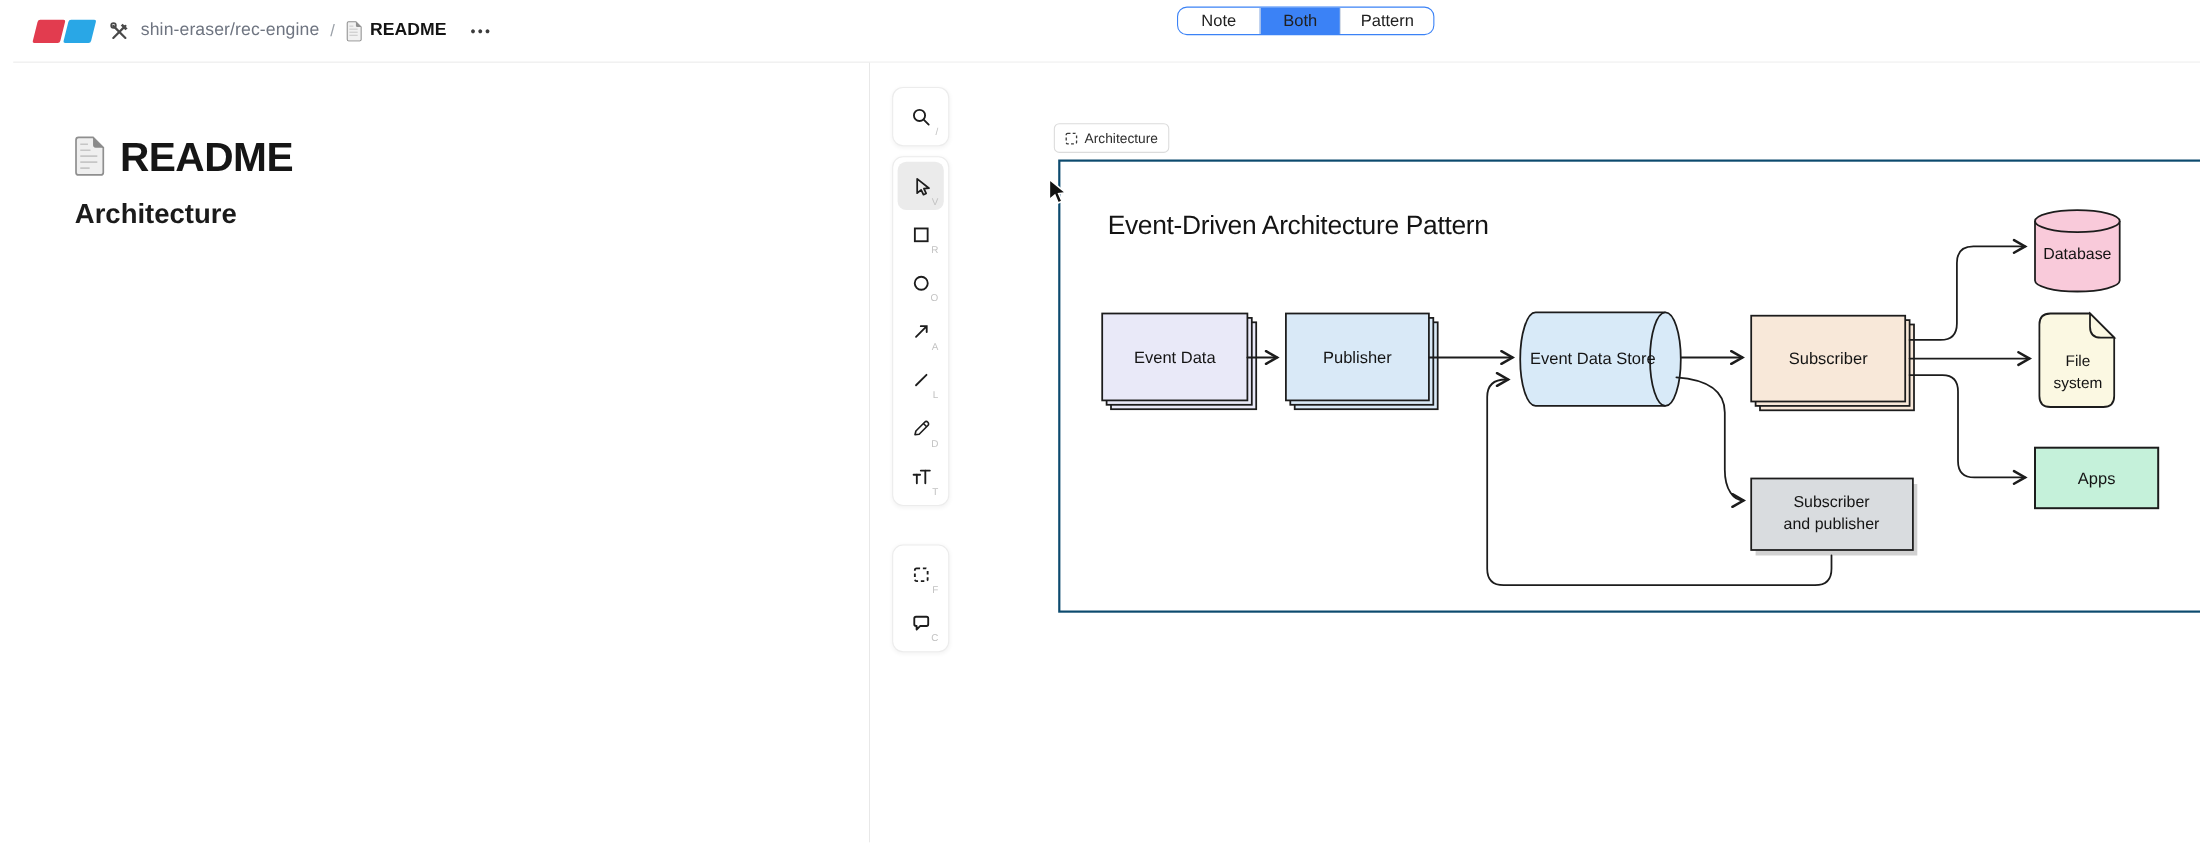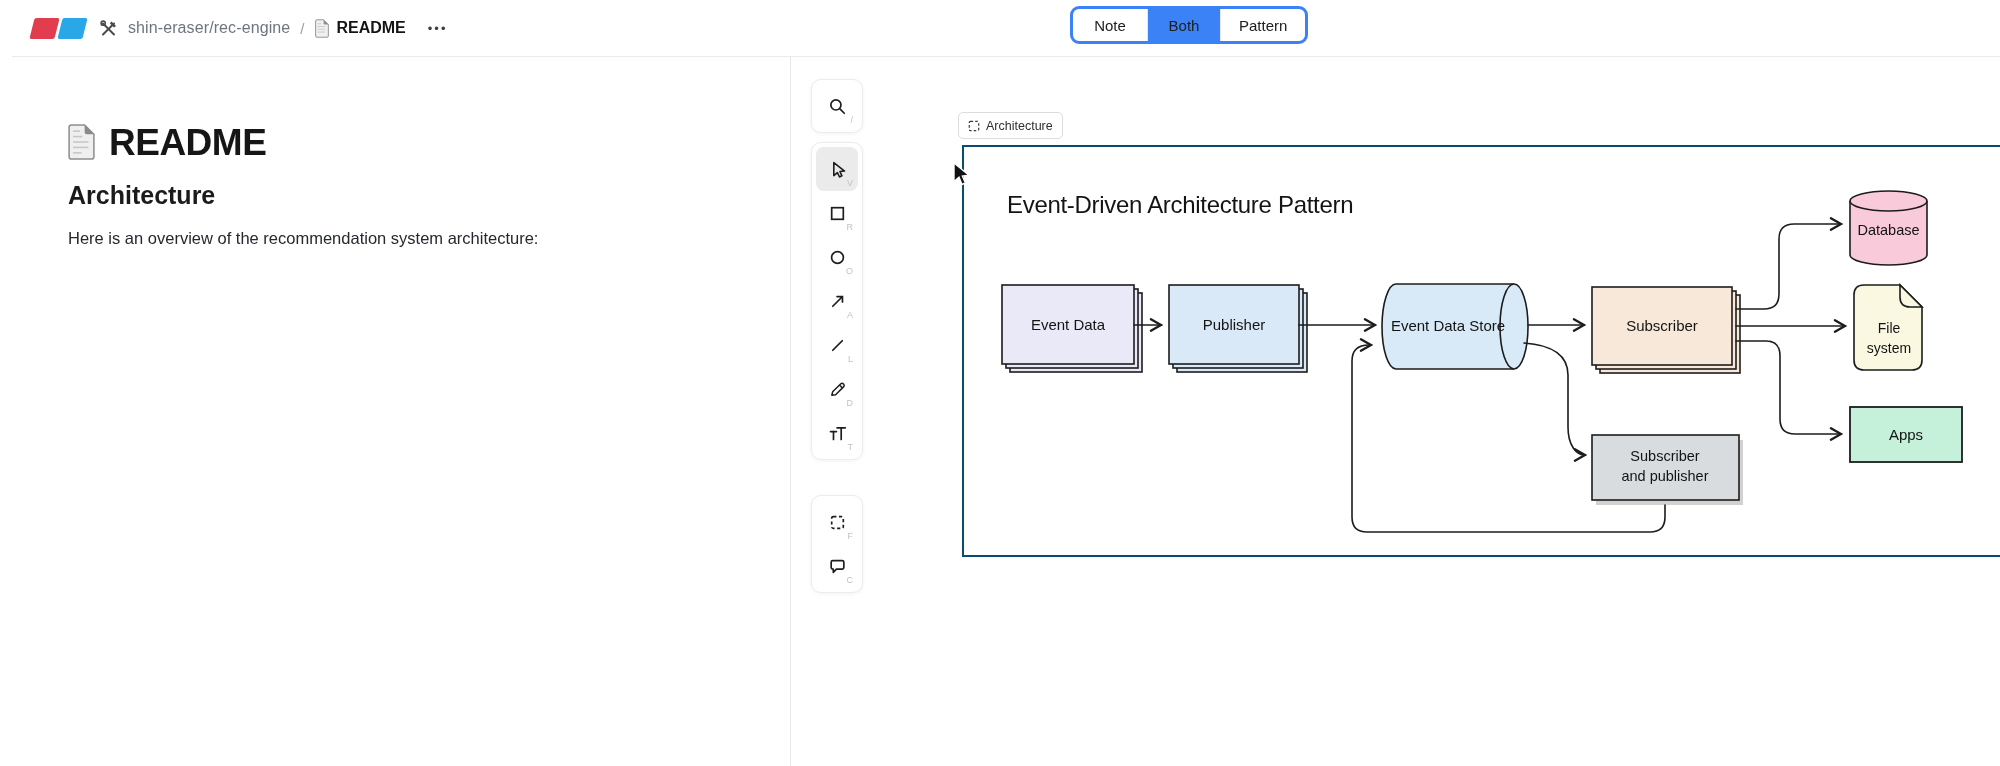--- a/index.html
+++ b/index.html
@@ -12,22 +12,22 @@
   .logo{display:flex;align-items:center;gap:3px;margin-right:14px;cursor:pointer;}
   .logo .para{width:25px;height:21px;border-radius:2px;transform:skewX(-14deg);}
   .logo .para.red{background:#e23c4f;}
   .logo .para.blue{background:#29a7e6;}
   .crumb-tools{margin-right:10px;display:flex;align-items:center;}
   .crumb{font-size:16px;color:#6e7480;letter-spacing:.1px;}
   .crumb-sep{font-size:15px;color:#9aa0a8;margin:0 10px;}
   .crumb-doc{display:flex;align-items:center;gap:6px;}
   .crumb-doc .name{font-size:16px;font-weight:700;color:#141414;}
   .more-btn{margin-left:22px;font-size:13px;letter-spacing:2px;color:#3c3c3c;cursor:pointer;line-height:1;}
-  .tab-group{position:absolute;left:1058px;top:6px;height:38px;display:flex;
-    border:3px solid #3b82f6;border-radius:9px;background:#fff;box-sizing:border-box;overflow:hidden;}
+  .tab-group{position:absolute;left:1058px;top:6px;height:26px;display:flex;
+    border:1px solid #3b82f6;border-radius:9px;background:#fff;box-sizing:border-box;overflow:hidden;}
   .tab{min-width:74px;padding:0 18px;display:flex;align-items:center;justify-content:center;
     font-size:15px;color:#202020;cursor:pointer;box-sizing:border-box;}
   .tab.active{background:#3b82f6;border-left:1px solid #e6e6e6;border-right:1px solid #e6e6e6;}
 
   
   .v-divider{position:absolute;left:790px;top:57px;width:1px;height:709px;background:#e8e8e8;}
 
   .doc-pane{position:absolute;left:0;top:57px;width:790px;height:709px;}
   .doc-title-row{position:absolute;left:66px;top:66px;display:flex;align-items:flex-end;gap:12px;}
   .doc-title{font-size:37px;font-weight:800;color:#161616;letter-spacing:-.5px;line-height:1;}
@@ -106,21 +106,20 @@
           <path d="M4.5 5 H9"></path>
             <path d="M4.5 8.5 H10.5"></path>
             <path d="M4.5 12 H14.5"></path>
             <path d="M4.5 15.5 H14.5"></path>
             <path d="M4.5 19 H10"></path>
         </g>
       </svg>
       <span class="doc-title">README</span>
     </div>
     <div class="doc-h2">Architecture</div>
-    <div class="doc-p">Here is an overview of the recommendation system architecture:</div>
   </div>
 
   <div class="canvas-pane"></div>
 
   <div class="frame-label">
     <svg width="12" height="12" viewBox="0 0 14 14">
       <rect x="1.5" y="1.5" width="11" height="11" rx="1.5" fill="none" stroke="#3a3a3a" stroke-width="1.4" stroke-dasharray="3 2.4"></rect>
     </svg>
     <span>Architecture</span>
   </div>

